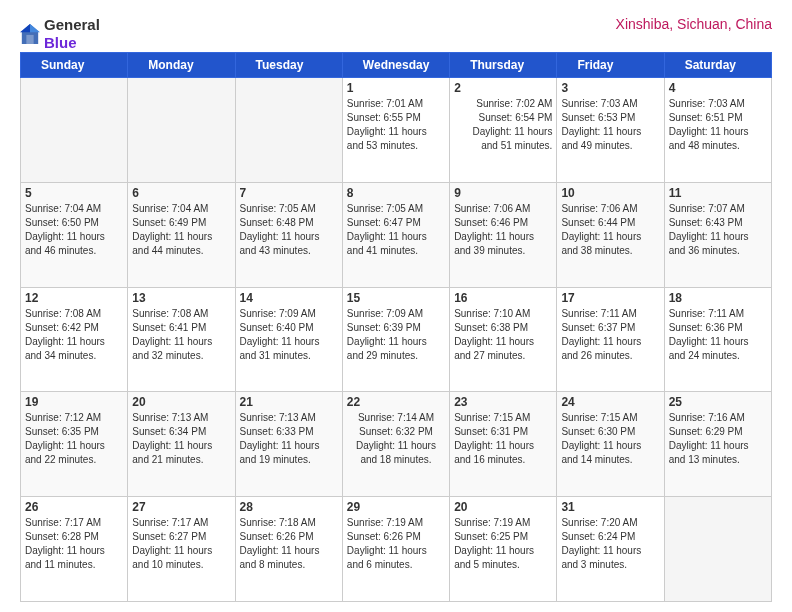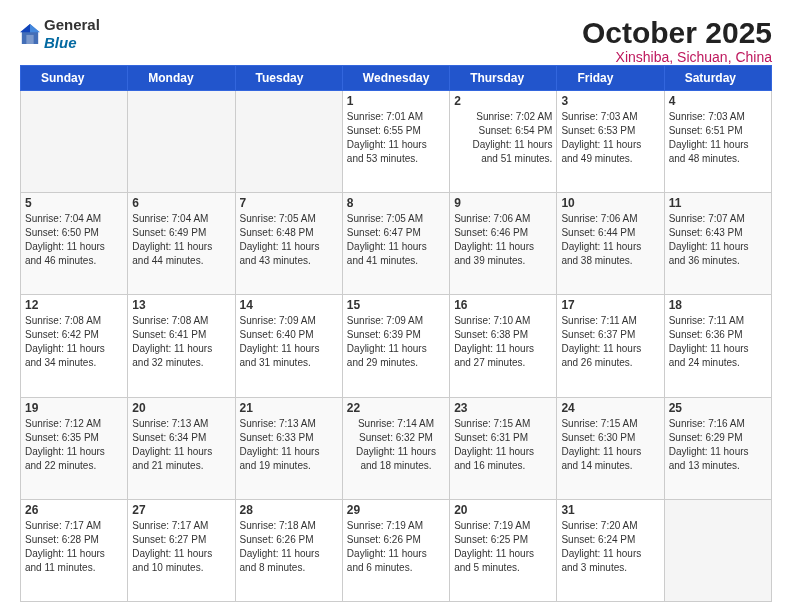--- a/index.html
+++ b/index.html
@@ -26,21 +26,21 @@
       display: flex;
       align-items: center;
       gap: 4px;
     }
     .logo-text {
       font-size: 15px;
       font-weight: bold;
       line-height: 1.2;
     }
     .logo-general { color: #333; }
-    .logo-blue { color: #0369a1; font-style: italic; }
+    .logo-blue { color: #6d28d9; }
     .logo-icon {
       width: 20px;
       height: 24px;
     }
     .title-area {
       text-align: right;
     }
     .month-title {
       font-size: 30px;
       font-weight: bold;
@@ -104,21 +104,20 @@
         <rect x="7" y="14" width="8" height="10" fill="#fff" opacity="0.3"></rect>
       </svg>
       <div>
         <div class="logo-text">
           <span class="logo-general">General</span><br>
           <span class="logo-blue">Blue</span>
         </div>
       </div>
     </div>
     <div class="title-area">
-      <div class="month-title">October 2025</div>
       <div class="location">Xinshiba, Sichuan, China</div>
     </div>
   </div>
 
   <table class="calendar">
     <thead>
       <tr>
       <th>Sunday</th>
           <th>Monday</th>
           <th>Tuesday</th>

